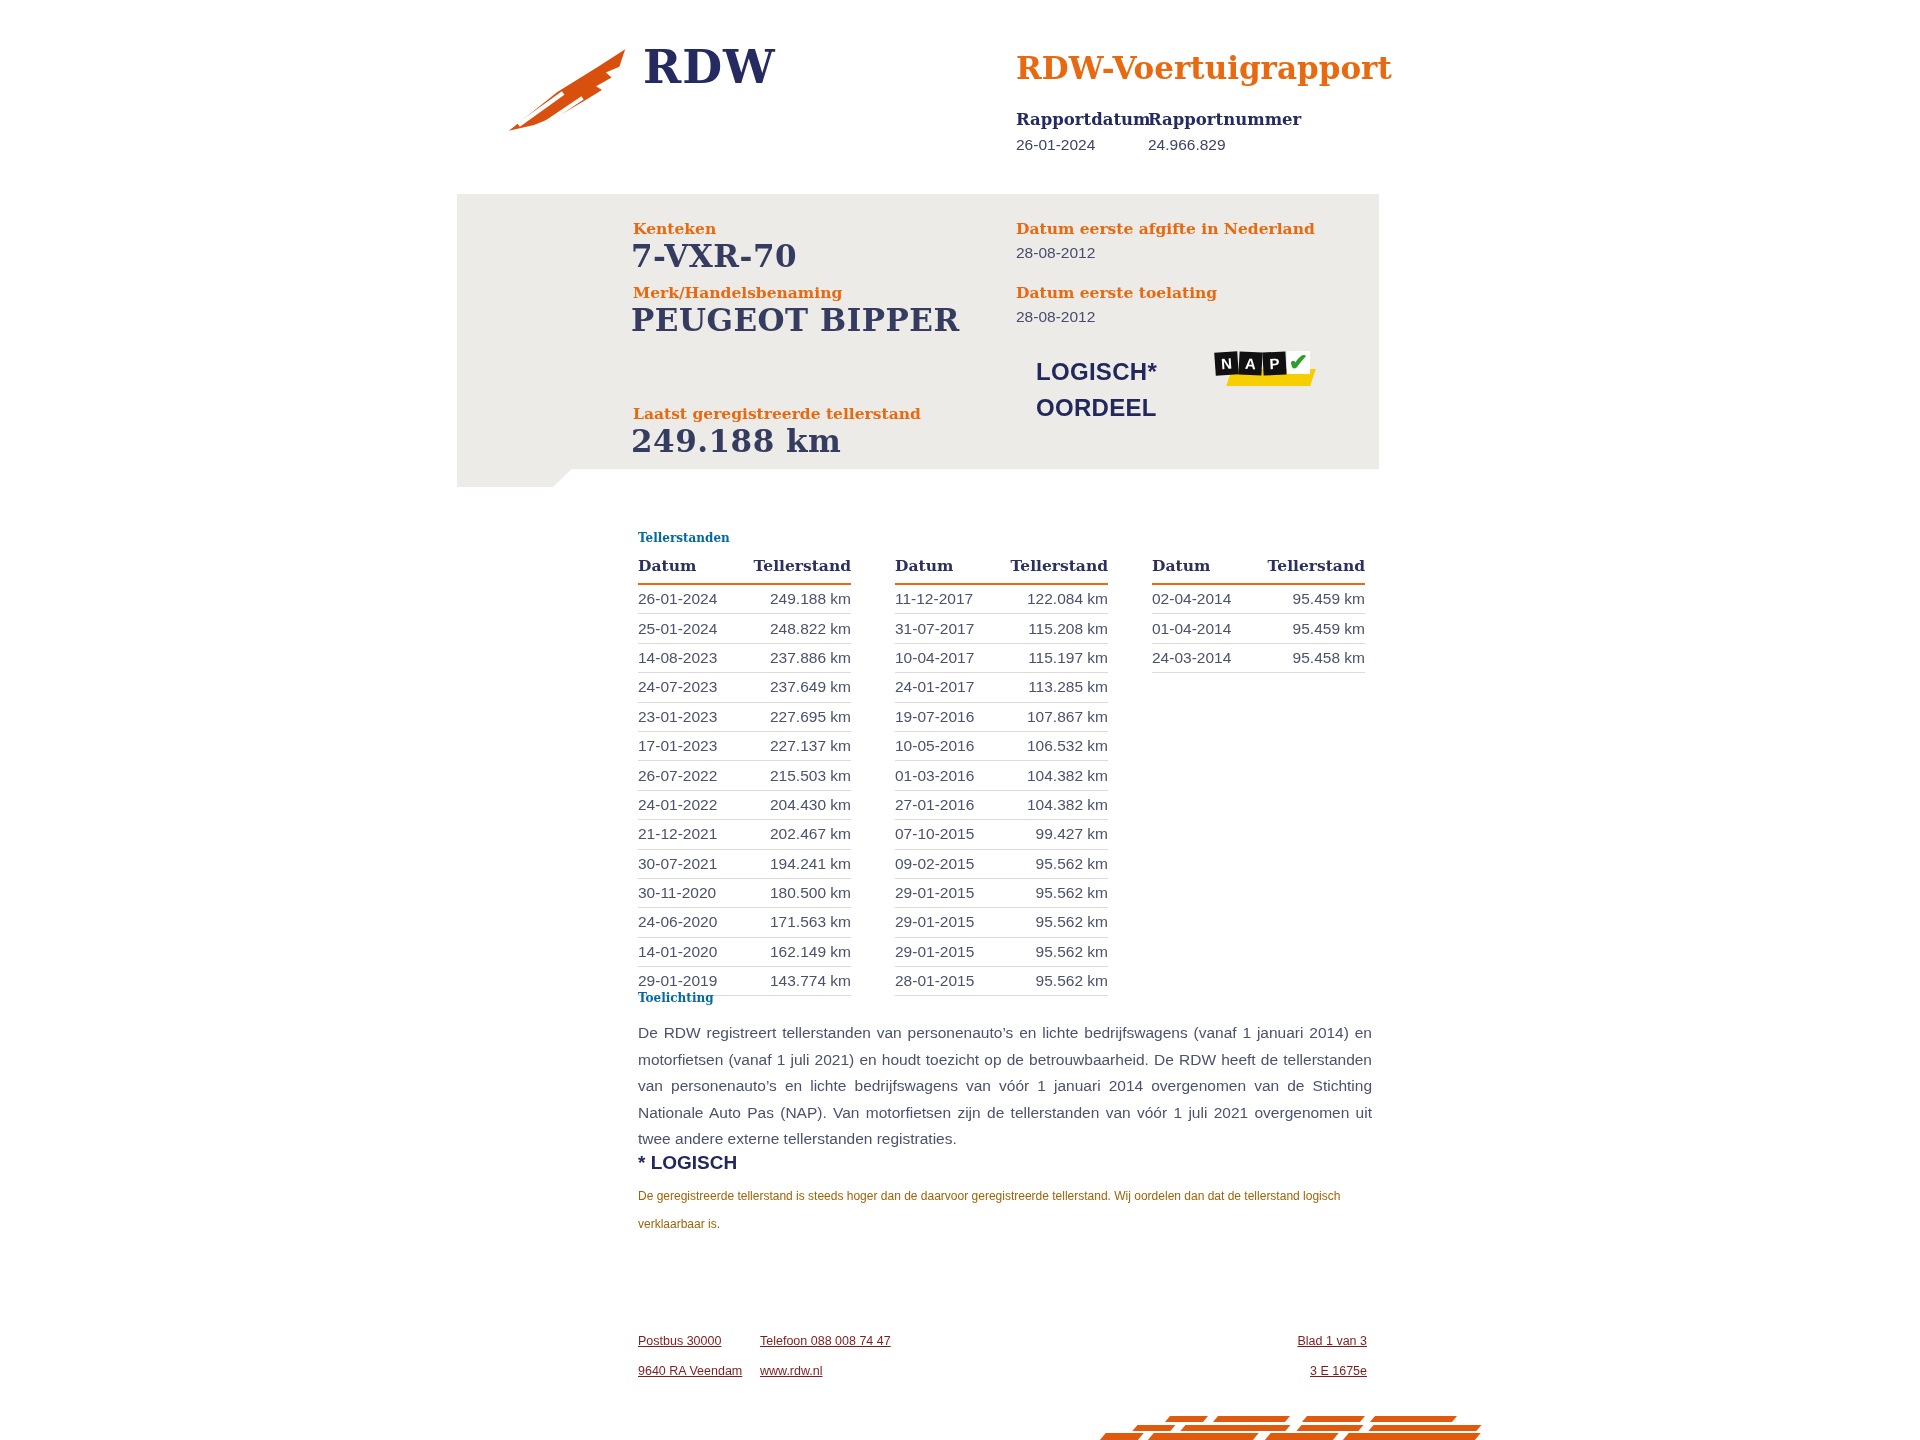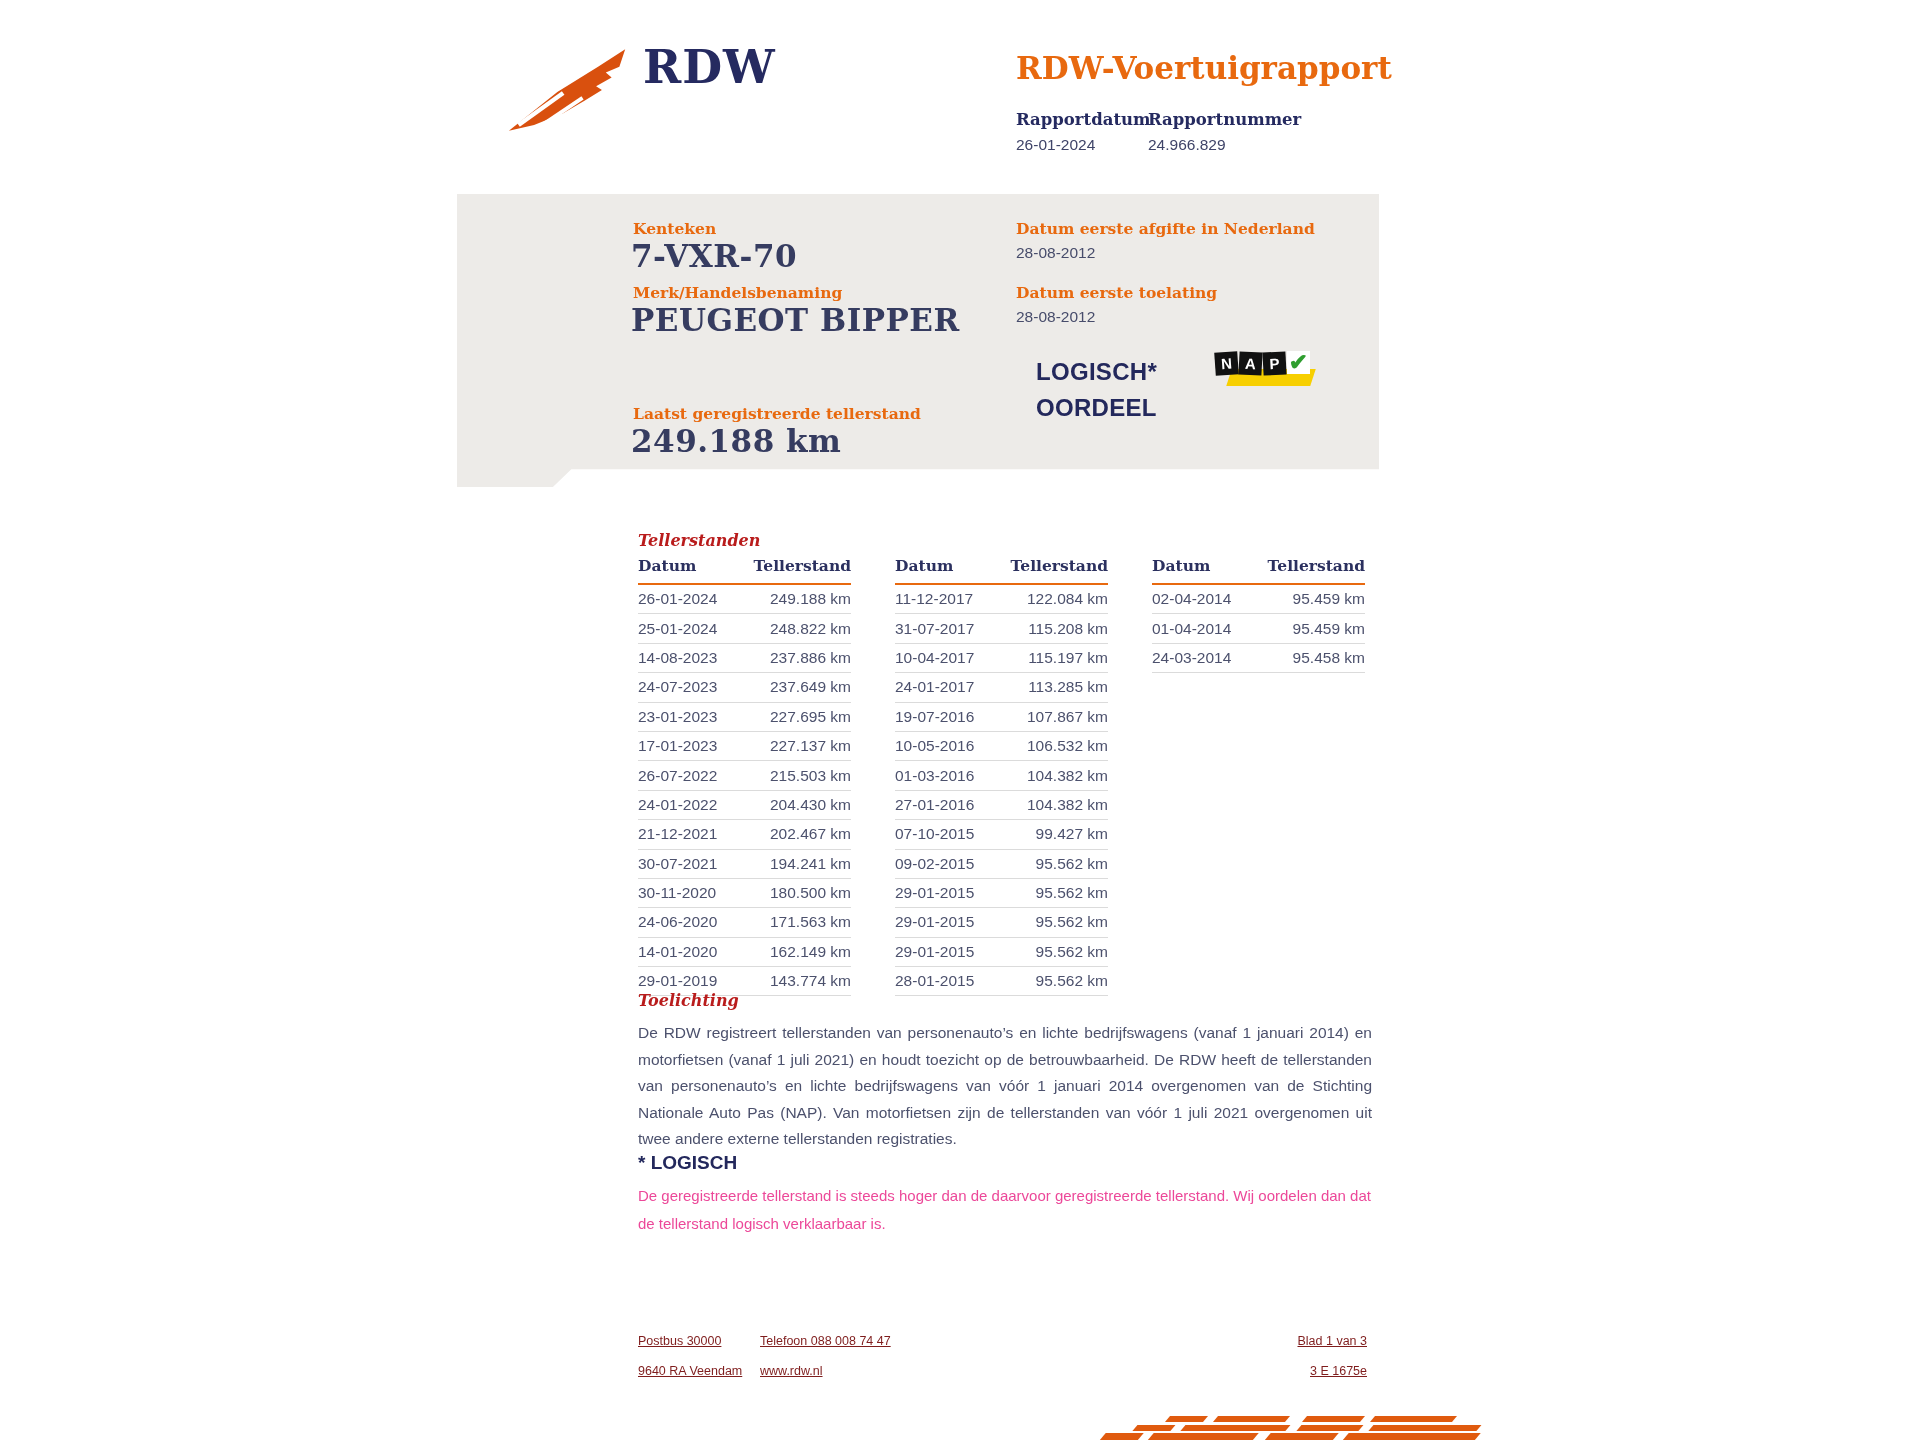--- a/index.html
+++ b/index.html
@@ -38,24 +38,24 @@
   .tgroup{top:556px;width:213px;}
   .thead{display:flex;justify-content:space-between;border-bottom:2px solid #e8690f;
          padding-bottom:8px;font-family:"DejaVu Serif",serif;font-weight:700;
          font-size:15.5px;color:#2b305f;}
   .trow{display:flex;justify-content:space-between;align-items:center;height:28.4px;
         border-bottom:1px solid #dbdbdb;font-size:15.5px;color:#4c516d;}
   .td-datum{text-align:left;}
   .td-stand{text-align:right;}
 
   
-  .section-title{font-family:"DejaVu Serif",serif;font-weight:700;font-size:16px;color:#b91c1c;font-style:italic;}
+  .section-title{font-family:"DejaVu Serif",serif;font-weight:700;font-size:12px;color:#0369a1;}
   .bodytext{font-size:15.5px;color:#4c516d;line-height:26.5px;text-align:justify;}
   .logisch-head{font-weight:700;font-size:19px;color:#23285c;}
-  .orangetext{font-size:15px;color:#ec4899;line-height:28px;}
+  .orangetext{font-size:12px;color:#a16207;line-height:28px;}
 
   
   .foot{font-size:12.5px;color:#7f1d1d;line-height:30px;text-decoration:underline;}
   .foot-right{text-align:right;}
 </style>
 </head>
 <body>
 
 <div class="page">
 

